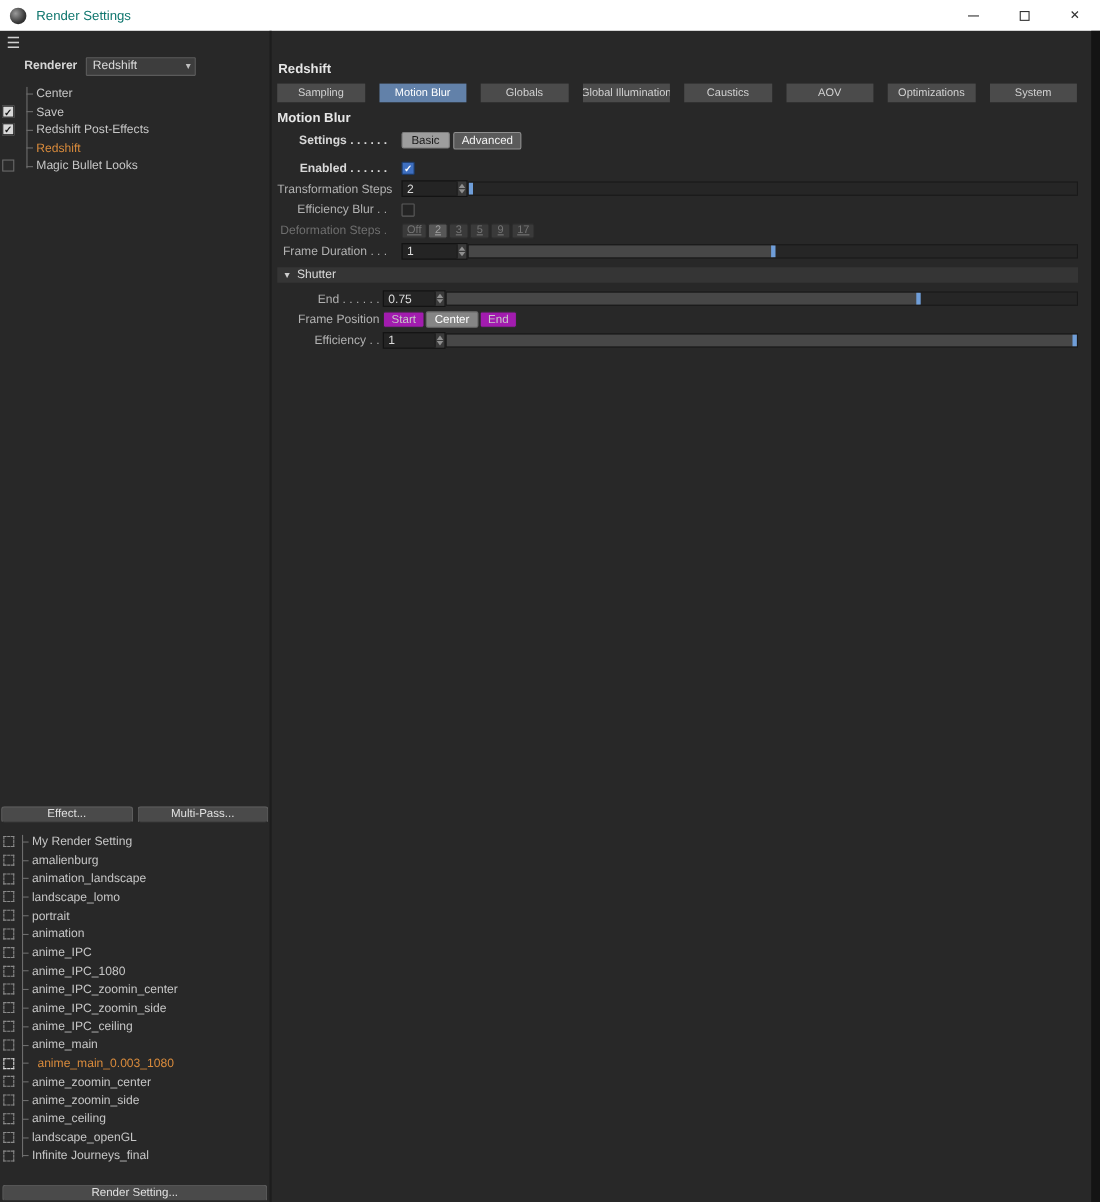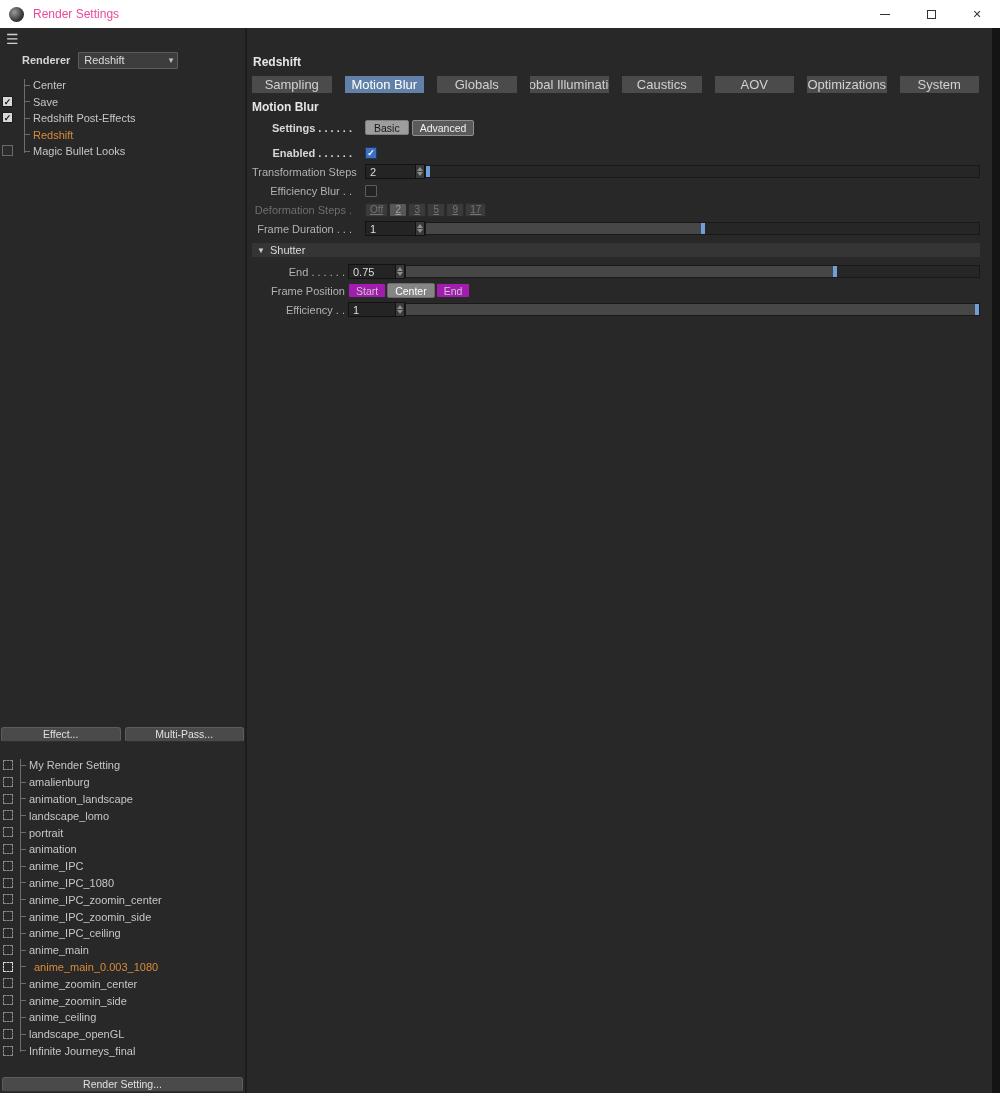--- a/index.html
+++ b/index.html
@@ -16,21 +16,21 @@
   
   .titlebar {
     position:absolute; top:0; left:0; right:0; height:28px;
     background:#ffffff; display:flex; align-items:center;
   }
   .app-icon {
     width:15px; height:15px; border-radius:50%; margin:0 9px 0 9px;
     background:radial-gradient(circle at 35% 35%, #9a9a9a, #3a3a3a 60%, #141414 100%);
     flex:none;
   }
-  .titlebar .title { font-size:12px; color:#ec4899; }
+  .titlebar .title { font-size:12px; color:#0f766e; }
   .win-controls { margin-left:auto; display:flex; height:100%; }
   .win-btn { width:46px; height:100%; display:flex; align-items:center; justify-content:center; }
   .glyph-min { width:10px; height:1px; background:#333; }
   .glyph-max { width:9px; height:9px; border:1px solid #333; }
   .glyph-close { font-size:11px; color:#333; line-height:1; }
 
   
   .left-col {
     position:absolute; left:0; top:28px; width:245px; bottom:0;
     display:flex; flex-direction:column;
@@ -53,21 +53,21 @@
   .tree-item.selected .t-label { color:#d98b3c; }
   .cb {
     position:absolute; left:2px; top:2px; width:11px; height:11px;
     background:#d8d8d8; border:1px solid #1d1d1d; color:#141414;
     font-size:9px; line-height:10px; text-align:center; font-weight:bold;
   }
   .cb.empty { background:#2b2b2b; border:1px solid #6a6a6a; color:transparent; }
 
   .spacer { flex:1; }
 
-  .fx-row { display:flex; gap:4px; margin:0 1px 15px 1px; height:15px; flex:none; }
+  .fx-row { display:flex; gap:4px; margin:0 1px 9px 1px; height:15px; flex:none; }
   .c4d-push {
     flex:1; height:15px; background:#4a4a4a; border:1px solid #5d5d5d;
     border-bottom-color:#2f2f2f; border-radius:3px; color:#e0e0e0; font-size:10.5px;
     font-family:"Liberation Sans", sans-serif; display:flex; align-items:center; justify-content:center;
     padding:0; line-height:1;
   }
 
   .presets { position:relative; height:302px; flex:none; }
   .presets .vline { position:absolute; left:20px; top:2px; bottom:7px; width:1px; background:#6d6d6d; }
   .preset-item { position:relative; height:16.8px; display:flex; align-items:center; }
@@ -86,21 +86,21 @@
   .divider { position:absolute; left:245px; top:28px; width:2px; bottom:0; background:#1d1d1d; }
   .scrollstrip { position:absolute; right:0; top:28px; width:8px; bottom:0; background:#141414; }
 
   
   .right-col { position:absolute; left:247px; top:28px; width:745px; bottom:0; }
   .rs-header { margin:27px 0 0 6px; font-size:12px; font-weight:bold; color:#e6e6e6; }
   .tabs { display:flex; margin:7px 0 0 5px; height:17px; }
   .tab {
     width:87px; height:17px; background:#4b4b4b; margin-right:13px;
     display:flex; align-items:center; justify-content:center;
-    font-size:13px; color:#d2d2d2; white-space:nowrap; overflow:hidden;
+    font-size:10px; color:#d2d2d2; white-space:nowrap; overflow:hidden;
   }
   .tab.active { background:#6281a9; color:#ffffff; }
   .section-title { margin:7px 0 0 5px; font-size:12px; font-weight:bold; color:#e6e6e6; }
 
   .param { margin-top:4px; }
   .row { display:flex; align-items:center; height:19px; padding:0 12px 0 5px; }
   .row.first-gap { margin-top:2px; }
   .row.gap-top { margin-top:6px; }
   .lbl { width:100px; text-align:right; font-size:11px; color:#b2b2b2; white-space:nowrap; flex:none; }
   .lbl.bold { font-weight:bold; color:#d8d8d8; }

